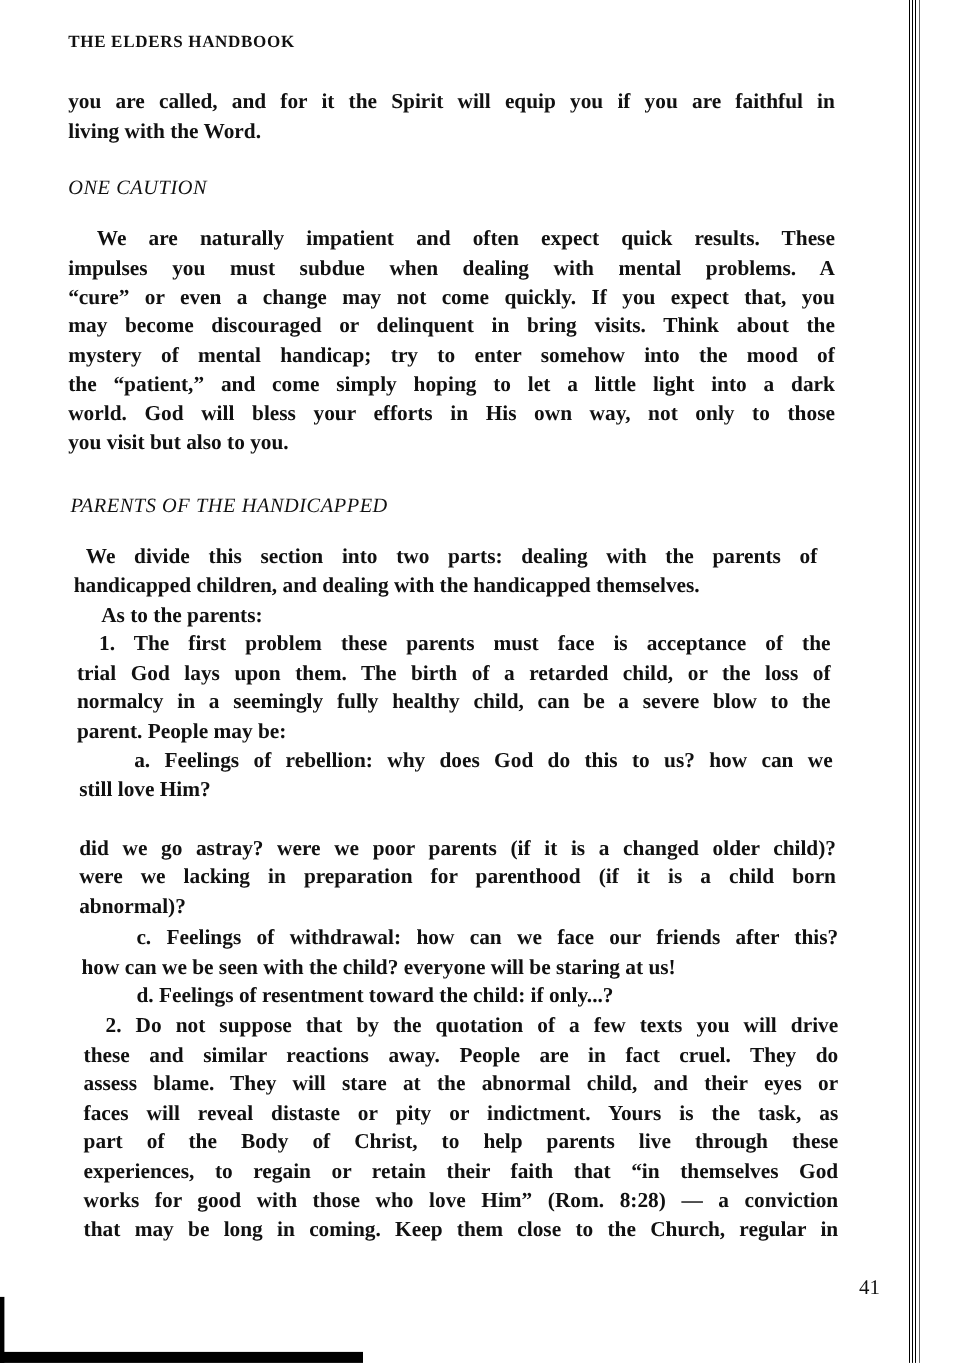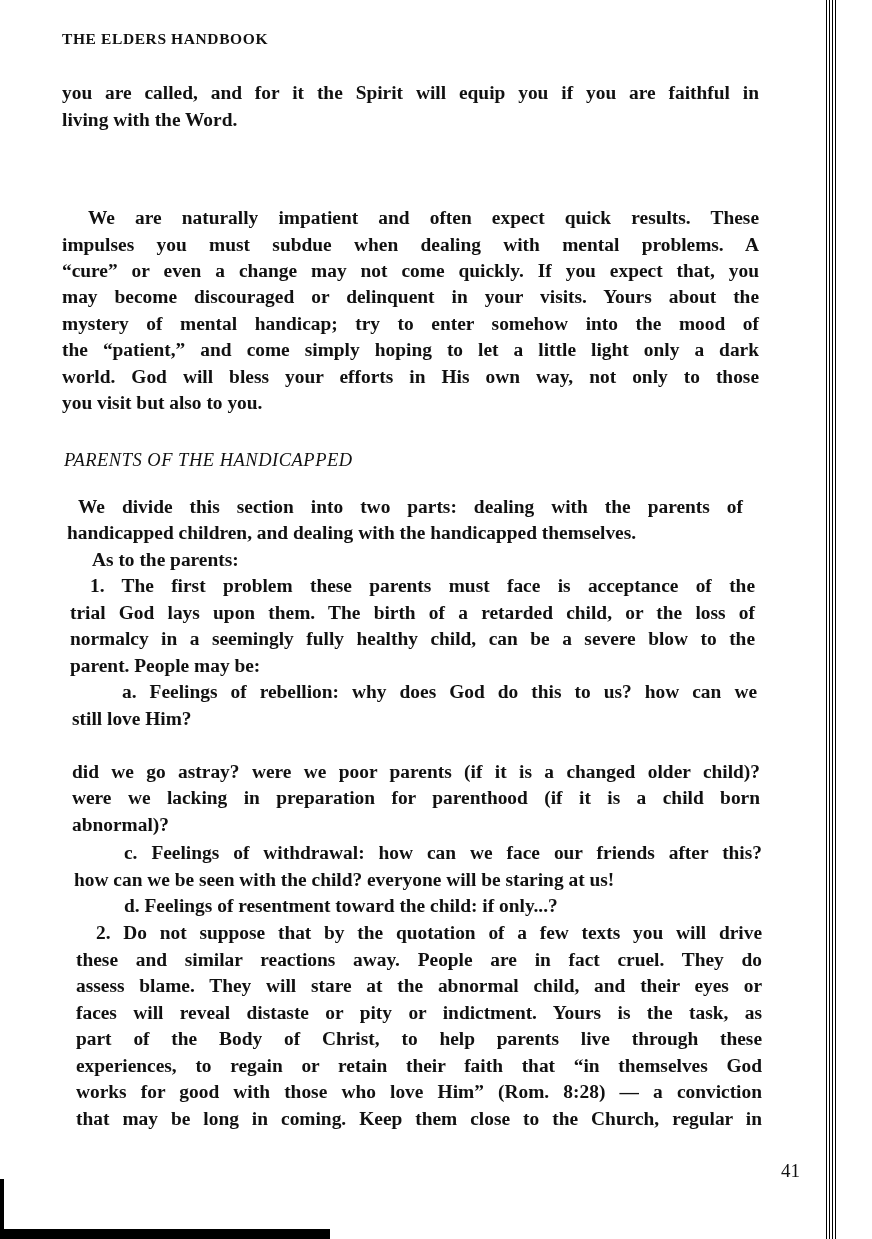--- a/index.html
+++ b/index.html
@@ -36,27 +36,28 @@
   </style>
 </head>
 <body>
 
 <div class="page">
   <div class="running-head">THE ELDERS HANDBOOK</div>
 
   <div class="line justify" style="top:80px">you are called, and for it the Spirit will equip you if you are faithful in</div>
   <div class="line" style="top:107px">living with the Word.</div>
 
+  <div class="line heading" style="top:158px">ONE CAUTION</div>
 
   <div class="line justify" style="top:205px; left:88px; width:671px">We are naturally impatient and often expect quick results. These</div>
   <div class="line justify" style="top:232px">impulses you must subdue when dealing with mental problems. A</div>
   <div class="line justify" style="top:258px">“cure” or even a change may not come quickly. If you expect that, you</div>
-  <div class="line justify" style="top:284px">may become discouraged or delinquent in your visits. Yours about the</div>
+  <div class="line justify" style="top:284px">may become discouraged or delinquent in bring visits. Think about the</div>
   <div class="line justify" style="top:311px">mystery of mental handicap; try to enter somehow into the mood of</div>
-  <div class="line justify" style="top:337px">the “patient,” and come simply hoping to let a little light only a dark</div>
+  <div class="line justify" style="top:337px">the “patient,” and come simply hoping to let a little light into a dark</div>
   <div class="line justify" style="top:364px">world. God will bless your efforts in His own way, not only to those</div>
   <div class="line" style="top:390px">you visit but also to you.</div>
 
   <div class="line heading" style="top:447px; left:64px">PARENTS OF THE HANDICAPPED</div>
 
   <div class="line justify" style="top:494px; left:78px; width:665px">We divide this section into two parts: dealing with the parents of</div>
   <div class="line" style="top:520px; left:67px">handicapped children, and dealing with the handicapped themselves.</div>
   <div class="line" style="top:547px; left:92px">As to the parents:</div>
   <div class="line justify" style="top:573px; left:90px; width:665px">1. The first problem these parents must face is acceptance of the</div>
   <div class="line justify" style="top:600px; left:70px; width:685px">trial God lays upon them. The birth of a retarded child, or the loss of</div>

